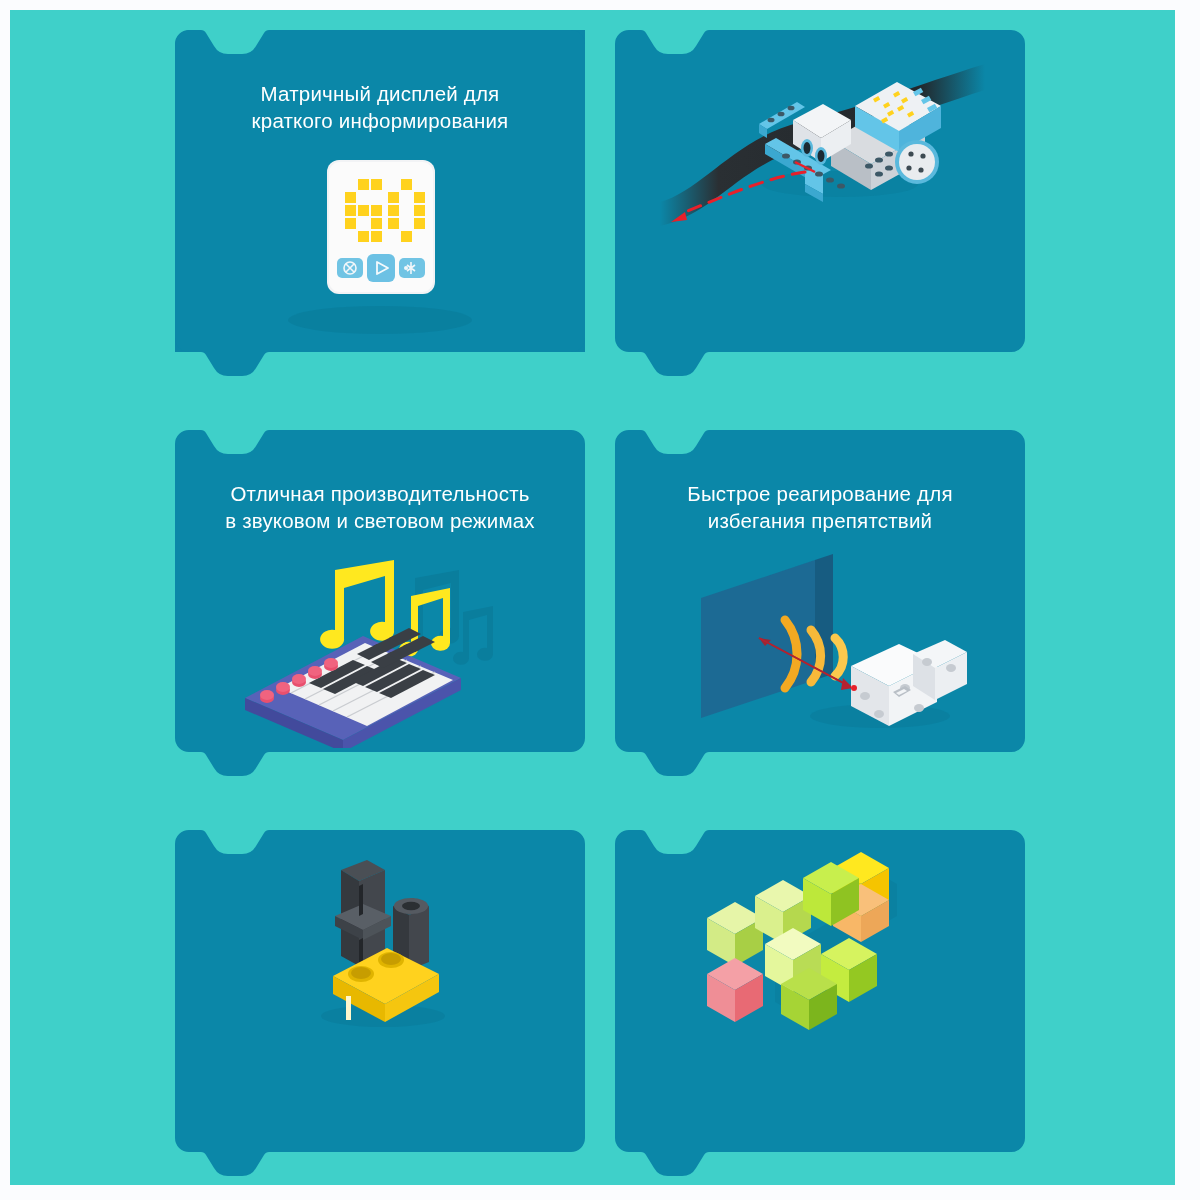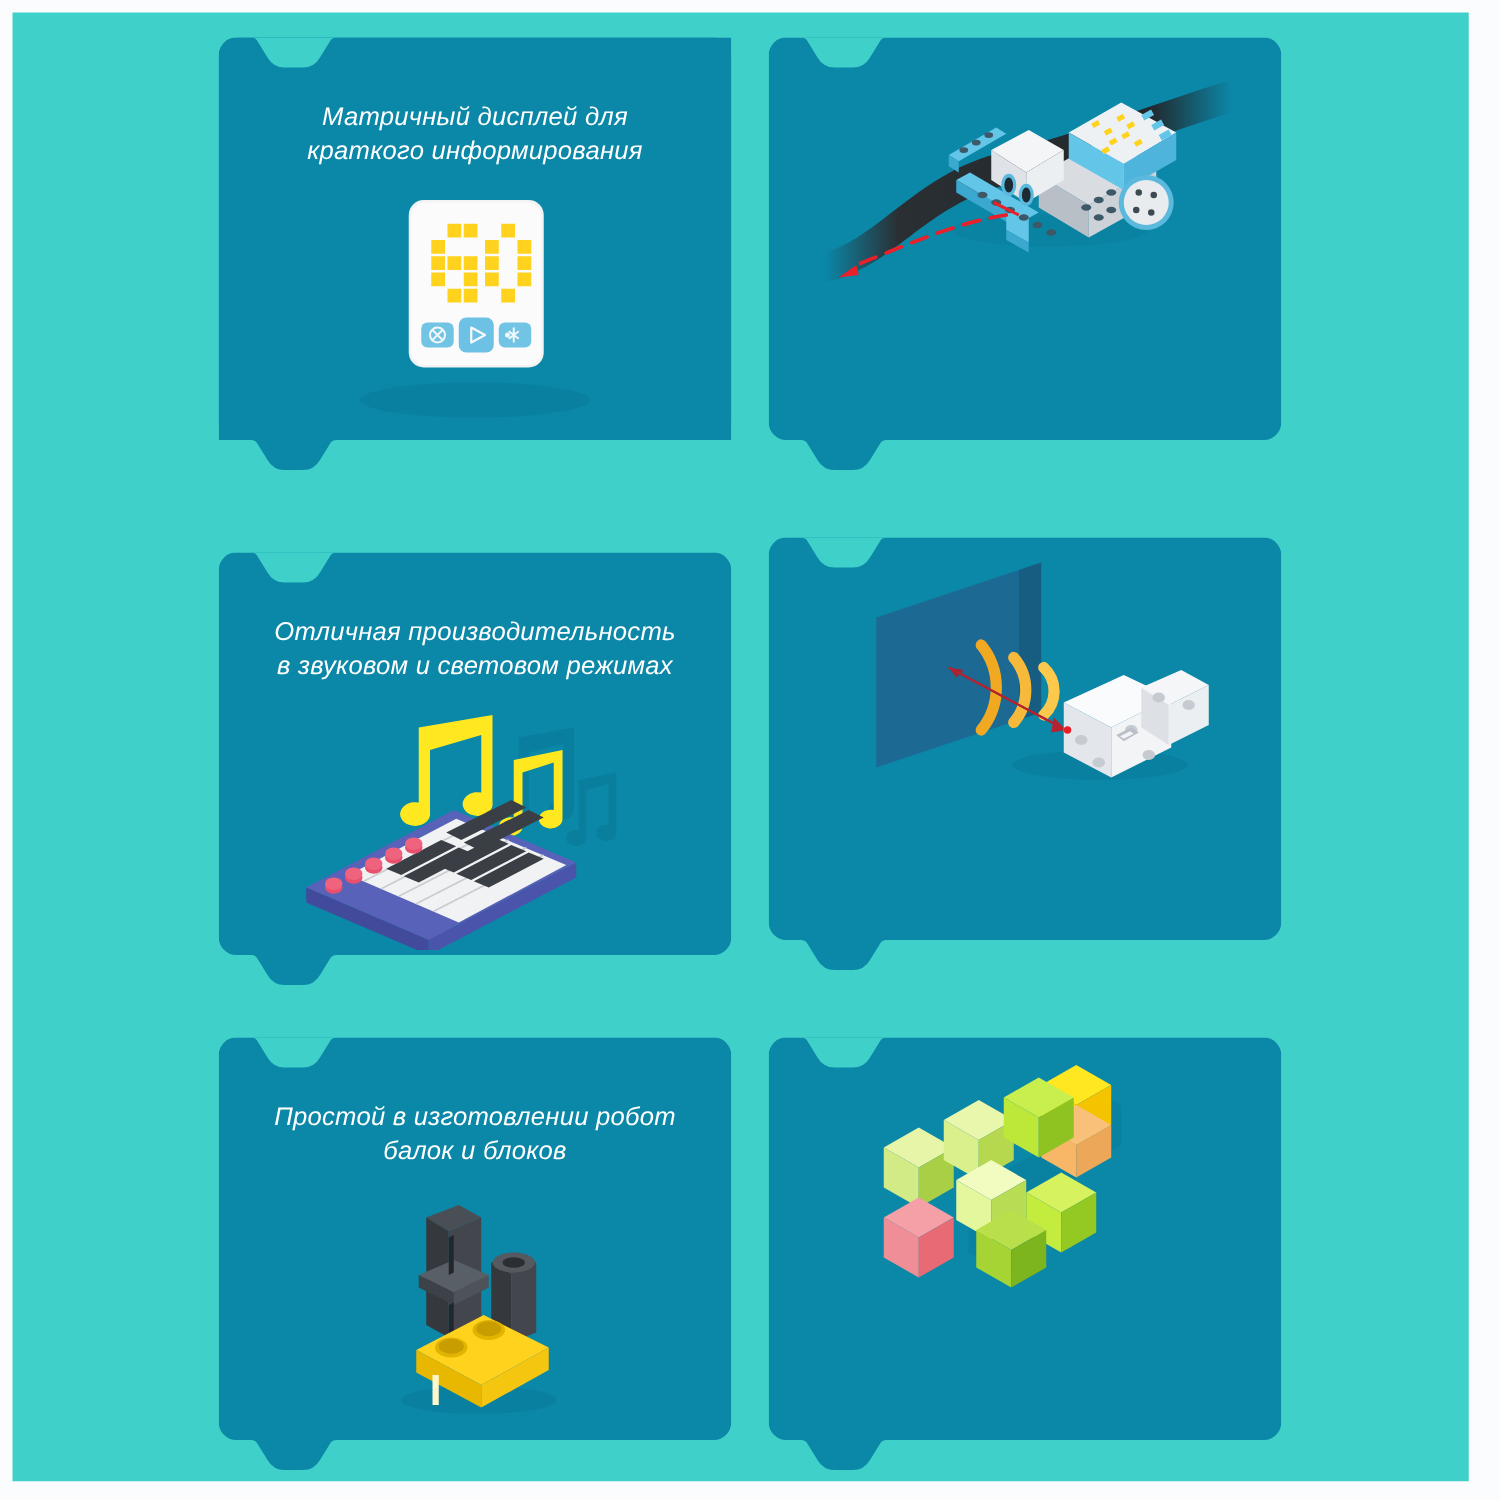--- a/index.html
+++ b/index.html
@@ -41,21 +41,20 @@
     overflow: visible;
   }
   .card-shape svg { display: block; }
 
   .card-inner {
     position: absolute;
     inset: 0;
     display: flex;
     flex-direction: column;
     align-items: center;
-    font-style: italic;
   }
 
   .card-title {
     position: relative;
     margin-top: 50px;
     width: 380px;
     text-align: center;
     color: #ffffff;
     font-size: 20.5px;
     line-height: 27px;
@@ -68,21 +67,21 @@
     position: relative;
     margin-top: 14px;
     width: 330px;
     height: 200px;
   }
   .card-art svg { display: block; width: 100%; height: 100%; }
 
   
   .c0 { left: 165px;  top: 20px;  }
   .c1 { left: 605px;  top: 20px;  }
-  .c2 { left: 165px;  top: 432px; }
+  .c2 { left: 165px;  top: 420px; }
   .c3 { left: 605px;  top: 420px; }
   .c4 { left: 165px;  top: 820px; }
   .c5 { left: 605px;  top: 820px; }
 </style>
 </head>
 <body>
 
 <div id="page">
   <div id="grid">
 
@@ -356,20 +355,22 @@
             L94,322 C92,322 90,323 89,325
             L81,338 A16,16 0 0 1 67,346 L53,346 A16,16 0 0 1 39,338
             L31,325 C30,323 28,322 26,322
             L14,322 A14,14 0 0 1 0,308 L0,14 A14,14 0 0 1 14,0 Z"></path>
           <path fill="#3fd0c9" d="
             M26,0 C28,0 30,1 31,3 L39,16 A16,16 0 0 0 53,24
             L67,24 A16,16 0 0 0 81,16 L89,3 C90,1 92,0 94,0 Z"></path>
         </svg>
       </div>
       <div class="card-inner">
+        <div class="card-title">Быстрое реагирование для
+избегания препятствий</div>
         <div class="card-art">
           <svg viewBox="0 0 330 200">
             <ellipse cx="225" cy="168" rx="70" ry="12" fill="#0a7d9c" opacity="0.7"></ellipse>
 
             <path d="M46,50 L160,12 L160,132 L46,170 Z" fill="#1c6a94"></path>
             <path d="M160,12 L178,6 L178,126 L160,132 Z" fill="#175c81"></path>
             <path d="M46,50 L64,44 L178,6 L160,12 Z" fill="#2a7ba6"></path>
 
             <g fill="none" stroke="#f2a922" stroke-width="9" stroke-linecap="round">
               <path d="M130,140 A54,54 0 0 0 130,72"></path>
@@ -422,22 +423,20 @@
             L94,322 C92,322 90,323 89,325
             L81,338 A16,16 0 0 1 67,346 L53,346 A16,16 0 0 1 39,338
             L31,325 C30,323 28,322 26,322
             L14,322 A14,14 0 0 1 0,308 L0,14 A14,14 0 0 1 14,0 Z"></path>
           <path fill="#3fd0c9" d="
             M26,0 C28,0 30,1 31,3 L39,16 A16,16 0 0 0 53,24
             L67,24 A16,16 0 0 0 81,16 L89,3 C90,1 92,0 94,0 Z"></path>
         </svg>
       </div>
       <div class="card-inner">
-        <div class="card-title">Простой в изготовлении робот
-балок и блоков</div>
         <div class="card-art">
           <svg viewBox="0 0 330 200">
             <ellipse cx="168" cy="172" rx="62" ry="11" fill="#0a7d9c" opacity="0.7"></ellipse>
 
             <g>
               <path d="M126,26 L152,16 L170,26 L144,37 Z" fill="#4a4f55"></path>
               <path d="M126,26 L144,37 L144,122 L126,112 Z" fill="#35393e"></path>
               <path d="M144,37 L170,26 L170,110 L144,122 Z" fill="#43474d"></path>
 
               <path d="M120,72 L148,60 L176,72 L148,86 Z" fill="#595f66"></path>

